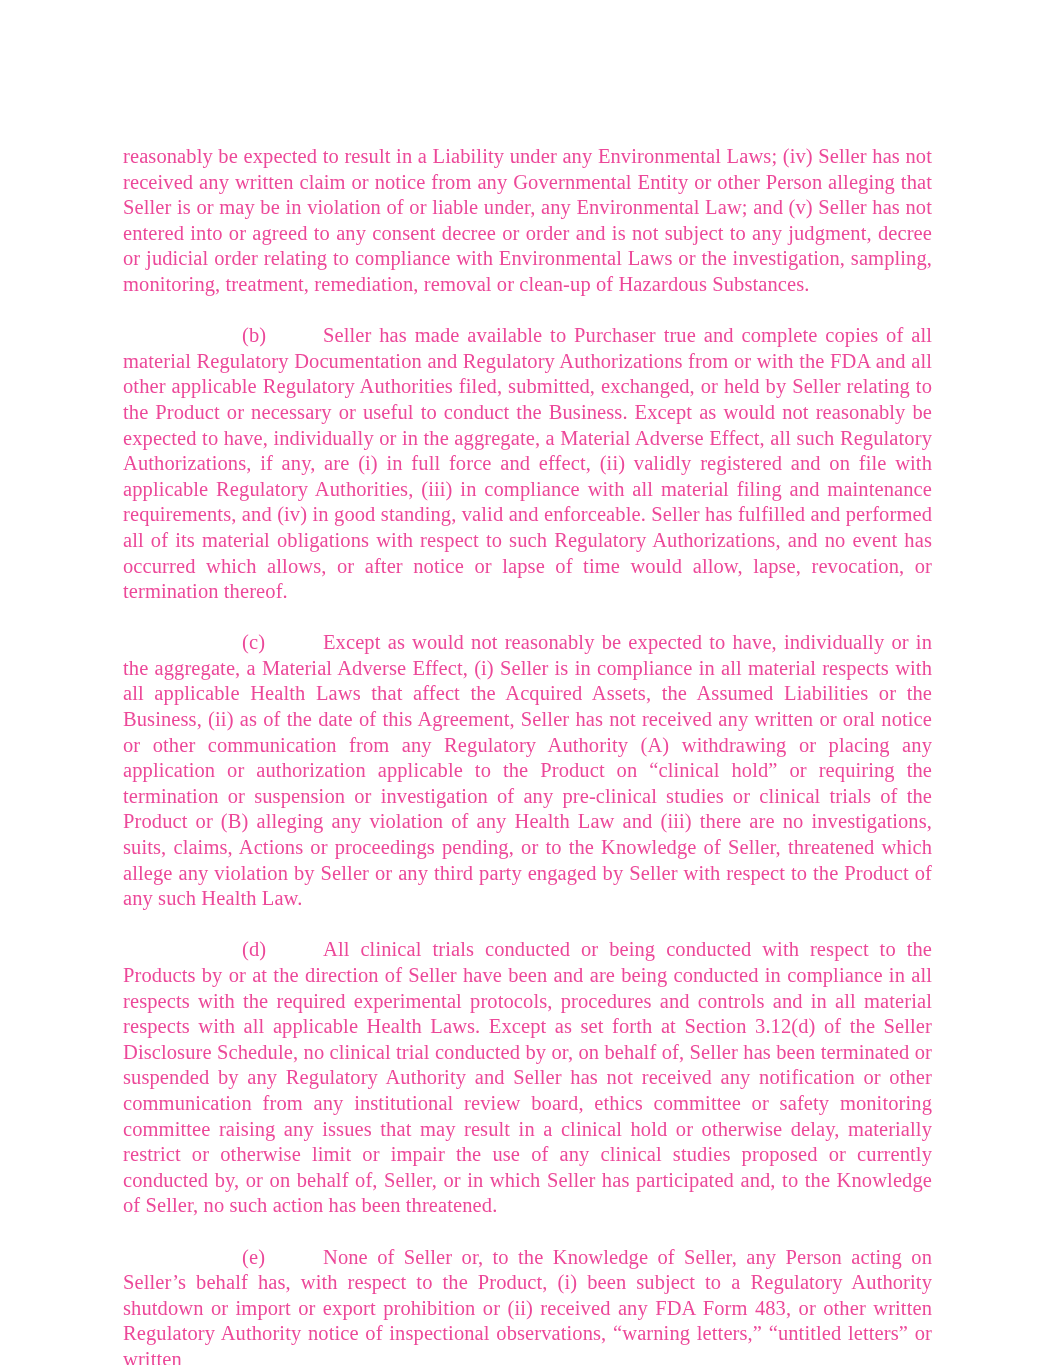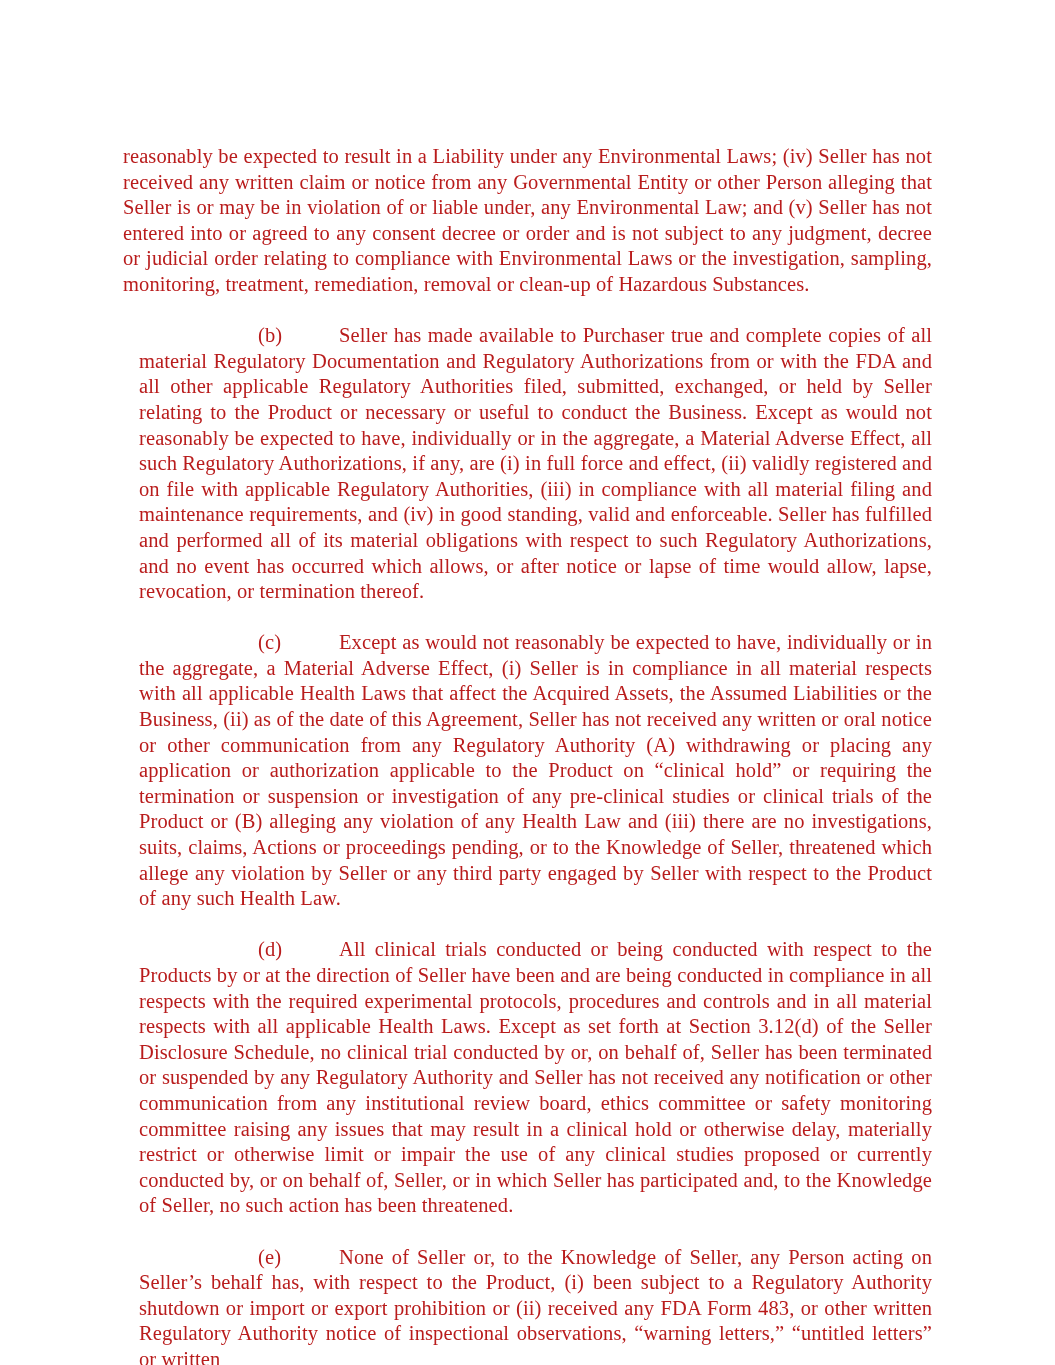--- a/index.html
+++ b/index.html
@@ -7,38 +7,37 @@
     padding: 0;
     background: #ffffff;
   }
   .page {
     position: relative;
     width: 1055px;
     height: 1365px;
     background: #ffffff;
     overflow: hidden;
     font-family: "Liberation Serif", serif;
-    color: #b91c1c;
+    color: #ec4899;
   }
   .content {
     position: absolute;
     left: 123px;
     top: 144px;
     width: 809px;
   }
   .para {
     font-size: 20.5px;
     line-height: 25.6px;
     text-align: justify;
     margin: 0 0 25.6px 0;
     letter-spacing: 0.1px;
   }
   .para.indented {
     text-indent: 119px;
-    margin-left: 16px;
   }
   .plabel {
     display: inline-block;
     width: 81px;
     text-indent: 0;
   }
   .footer {
     position: absolute;
     left: 0;
     top: 1221px;

